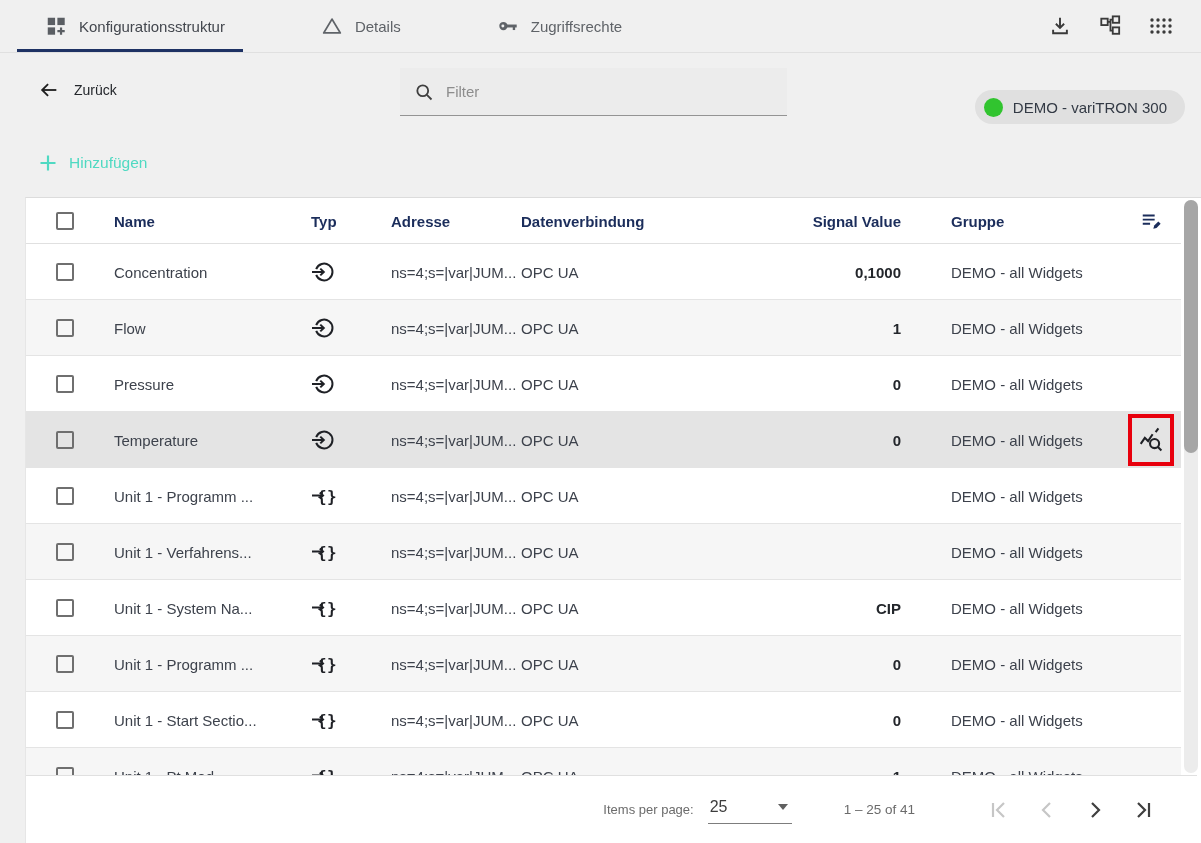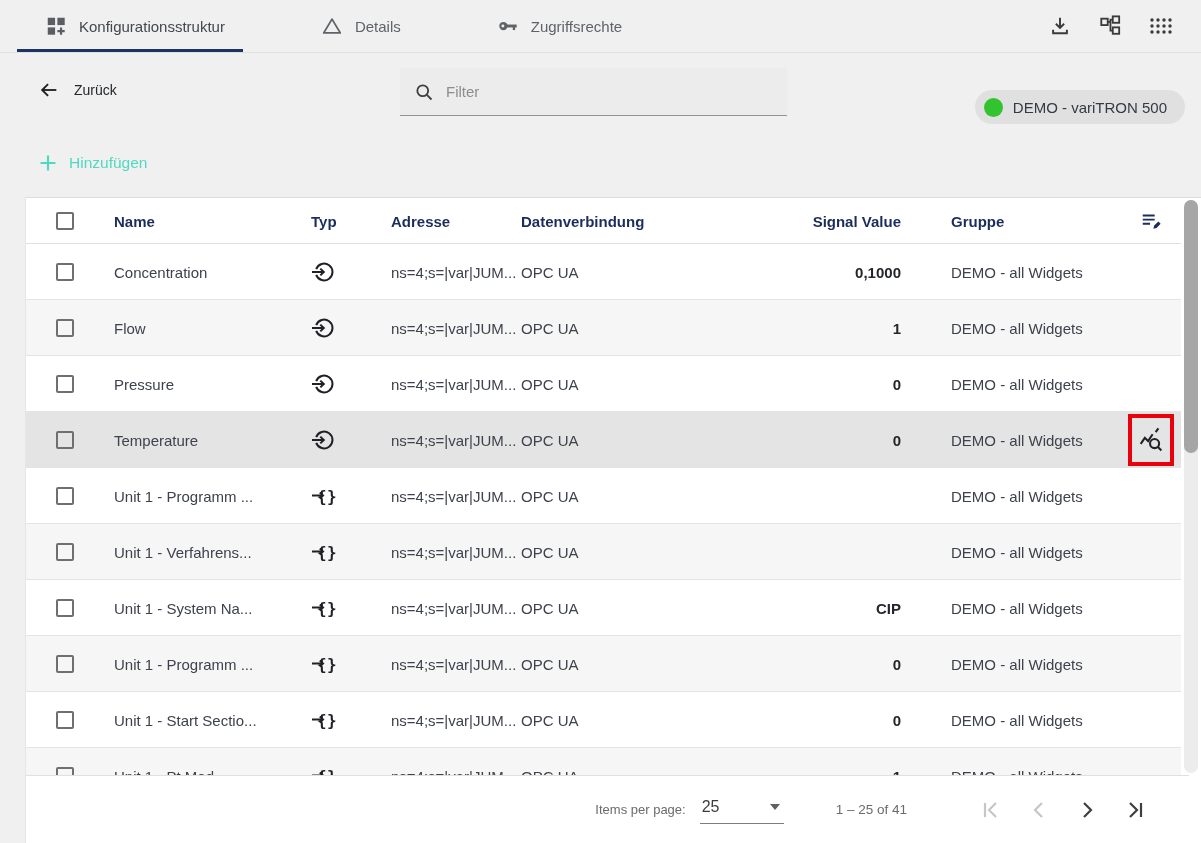--- a/index.html
+++ b/index.html
@@ -75,21 +75,21 @@
   .red-box { position:relative; width:46px; height:52px; border:4px solid #e8000d;
              display:flex; align-items:center; justify-content:center; }
 
   
   .scroll-track { position:absolute; top:2px; right:3px; bottom:70px; width:14px;
                   background:#ececec; border-radius:7px; }
   .scroll-thumb { position:absolute; top:0; left:0; width:14px; height:253px;
                   background:#a6a6a6; border-radius:7px; cursor:pointer; }
 
   
-  .tfoot { position:absolute; left:0; right:12px; bottom:0; height:68px; background:#fff;
+  .tfoot { position:absolute; left:0; right:4px; bottom:0; height:68px; background:#fff;
            border-top:1px solid #e0e0e0; display:flex; align-items:center;
            justify-content:flex-end; padding-right:42px; z-index:3; }
   .ipp-label { font-size:13px; color:#6b6b6b; margin-right:14px; }
   .page-size { display:flex; align-items:center; justify-content:space-between;
                width:84px; border-bottom:1px solid #7d7d7d; padding:2px 4px 7px 2px;
                font-size:16px; color:#3c3c3c; cursor:pointer; }
   .caret-down { width:0; height:0; border-left:5px solid transparent;
                 border-right:5px solid transparent; border-top:6px solid #606060; }
   .range-label { font-size:13.5px; color:#6b6b6b; margin:0 48px 0 52px; }
   .nav-btn { width:24px; height:24px; margin-left:24px; cursor:pointer; }
@@ -178,21 +178,21 @@
     <span class="icon">
       <svg width="20" height="20" viewBox="0 0 24 24" fill="none" stroke="#3f3f3f" stroke-width="2.2">
         <circle cx="10.5" cy="10.5" r="6.5"></circle>
           <path d="M15.5 15.5 21 21"></path>
       </svg>
     </span>
     <input type="text" placeholder="Filter" style="">
   </div>
   <div class="device-pill">
     <span class="status-dot"></span>
-    <span>DEMO - variTRON 500</span>
+    <span>DEMO - variTRON 300</span>
   </div>
 </div>
 
 <div class="add-row">
   <div class="add-btn">
     <span class="icon">
       <svg width="20" height="20" viewBox="0 0 24 24" fill="none" stroke="#4fd9c2" stroke-width="2.6">
         <path d="M12 3v18M3 12h18"></path>
       </svg>
     </span>

